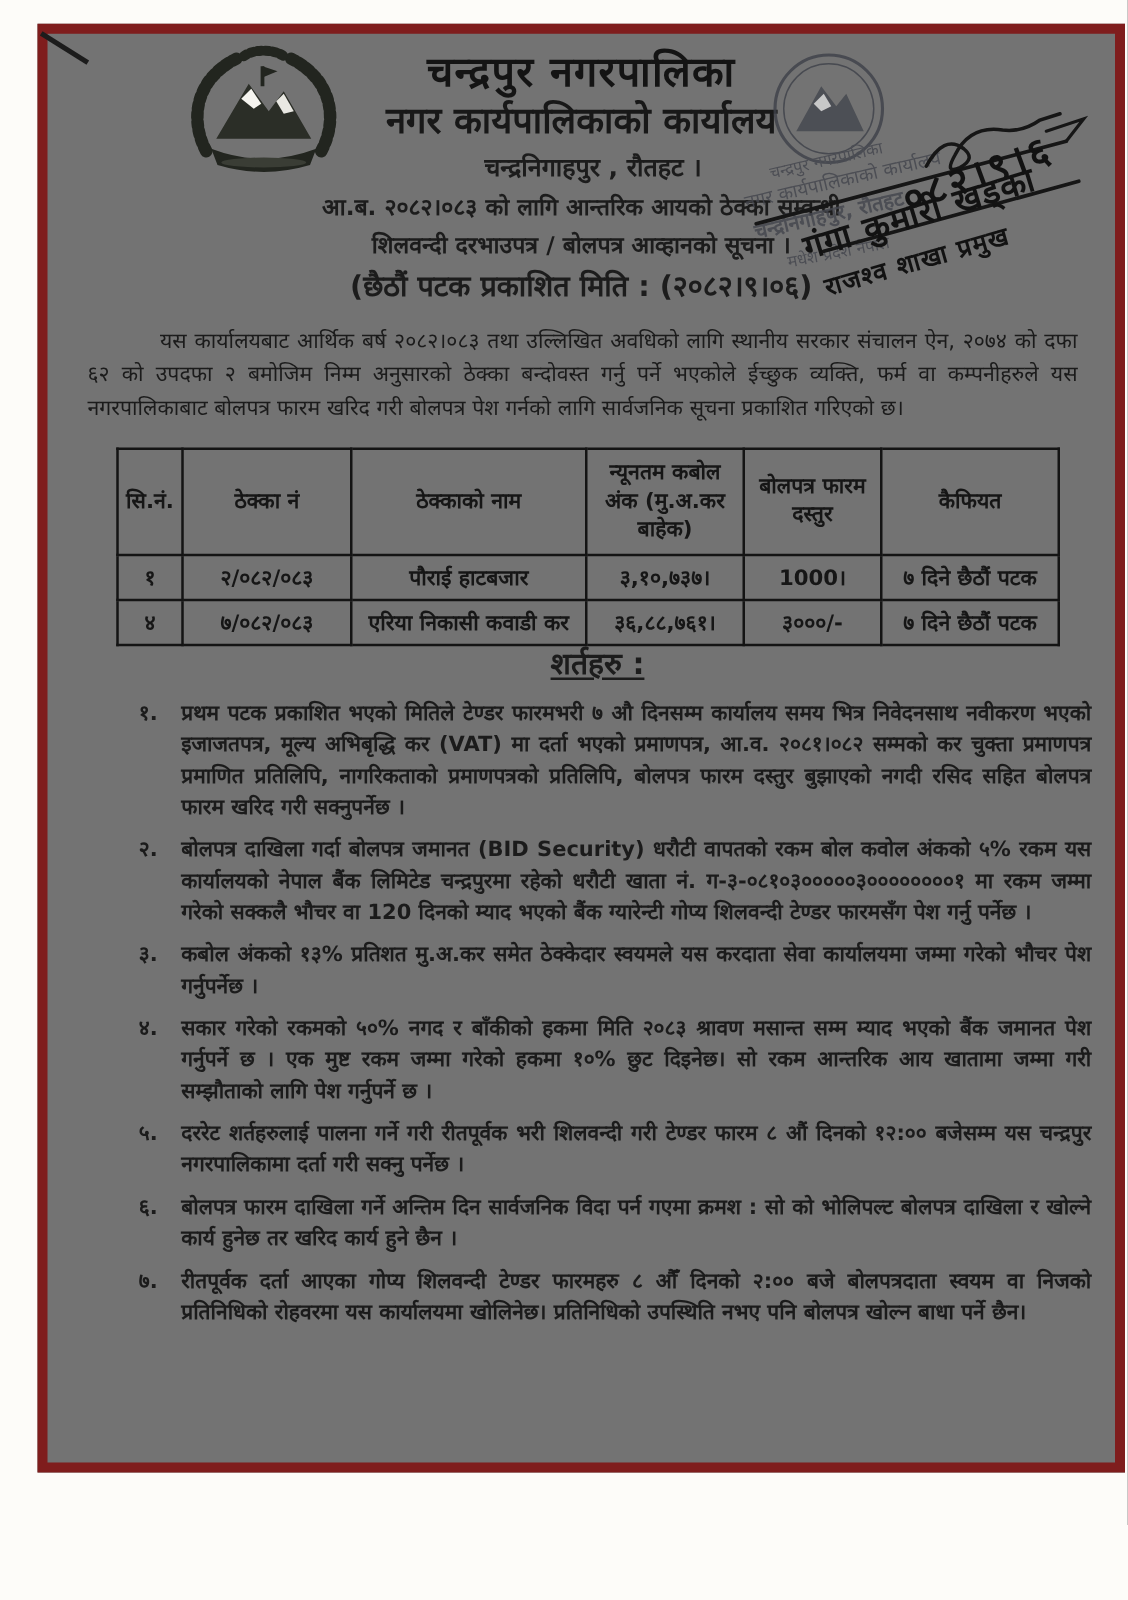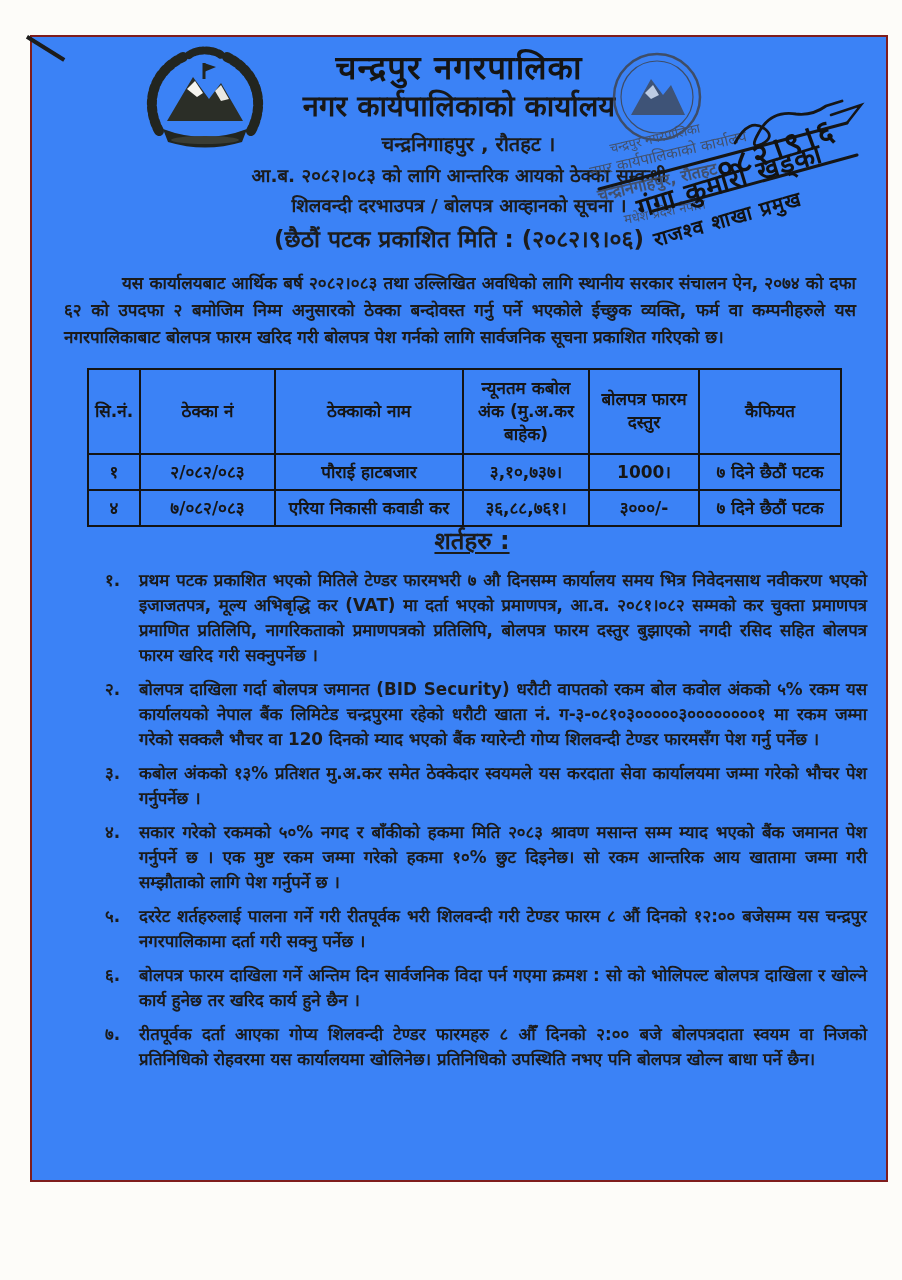--- a/index.html
+++ b/index.html
@@ -6,23 +6,23 @@
   body{
     width:902px;height:1280px;
     background:#fdfcf9;
     font-family:"DejaVu Sans","Liberation Sans",sans-serif;
     color:#1c1c1c;
     overflow:hidden;
     position:relative;
   }
   .scan-page{position:absolute;inset:0;background:#fdfcf9;}
   .border-box{
-    position:absolute;left:30px;top:35px;width:854px;height:1143px;
-    border:2px solid #7f1d1d;
-    background:#3b82f6;
+    position:absolute;left:30px;top:19px;width:854px;height:1143px;
+    border:8px solid #7f1d1d;
+    background:#737373;
   }
   .corner-tick{
     position:absolute;left:-4px;top:-2px;width:44px;height:4px;
     background:#1c1c1c;transform:rotate(32deg);transform-origin:left top;
   }
   
   .emblem{position:absolute;left:105px;top:6px;width:136px;height:114px;}
   
   .head{position:absolute;left:0;right:0;top:10px;text-align:center;}
   .org-name{font-size:33px;font-weight:700;letter-spacing:1px;color:#141414;line-height:1.25;}
@@ -34,21 +34,21 @@
   .stamp-wrap{position:absolute;left:553px;top:4px;width:320px;height:240px;pointer-events:none;}
   .stamp-svg{position:absolute;left:0;top:0;opacity:.82;}
   .sig-svg{position:absolute;left:0;top:0;}
   .hw{position:absolute;white-space:nowrap;color:#121212;}
   .hw-date{left:128px;top:86px;font-size:31px;font-weight:700;transform:rotate(-20deg);letter-spacing:3px;}
   .hw-name{left:48px;top:120px;font-size:27px;font-weight:700;transform:rotate(-17deg);letter-spacing:1px;}
   .hw-title{left:66px;top:164px;font-size:20px;font-weight:700;transform:rotate(-16deg);letter-spacing:1px;}
   
   .intro{
     position:absolute;left:32px;top:216px;width:792px;
-    font-size:17px;font-weight:700;line-height:27px;
+    font-size:17px;font-weight:400;line-height:27px;
     text-align:justify;text-indent:58px;color:#1b1b1b;
   }
   
   table.tender{
     position:absolute;left:55px;top:331px;width:753px;
     border-collapse:collapse;table-layout:fixed;
   }
   table.tender th,table.tender td{
     border:2.5px solid #141414;font-weight:700;color:#161616;
   }

